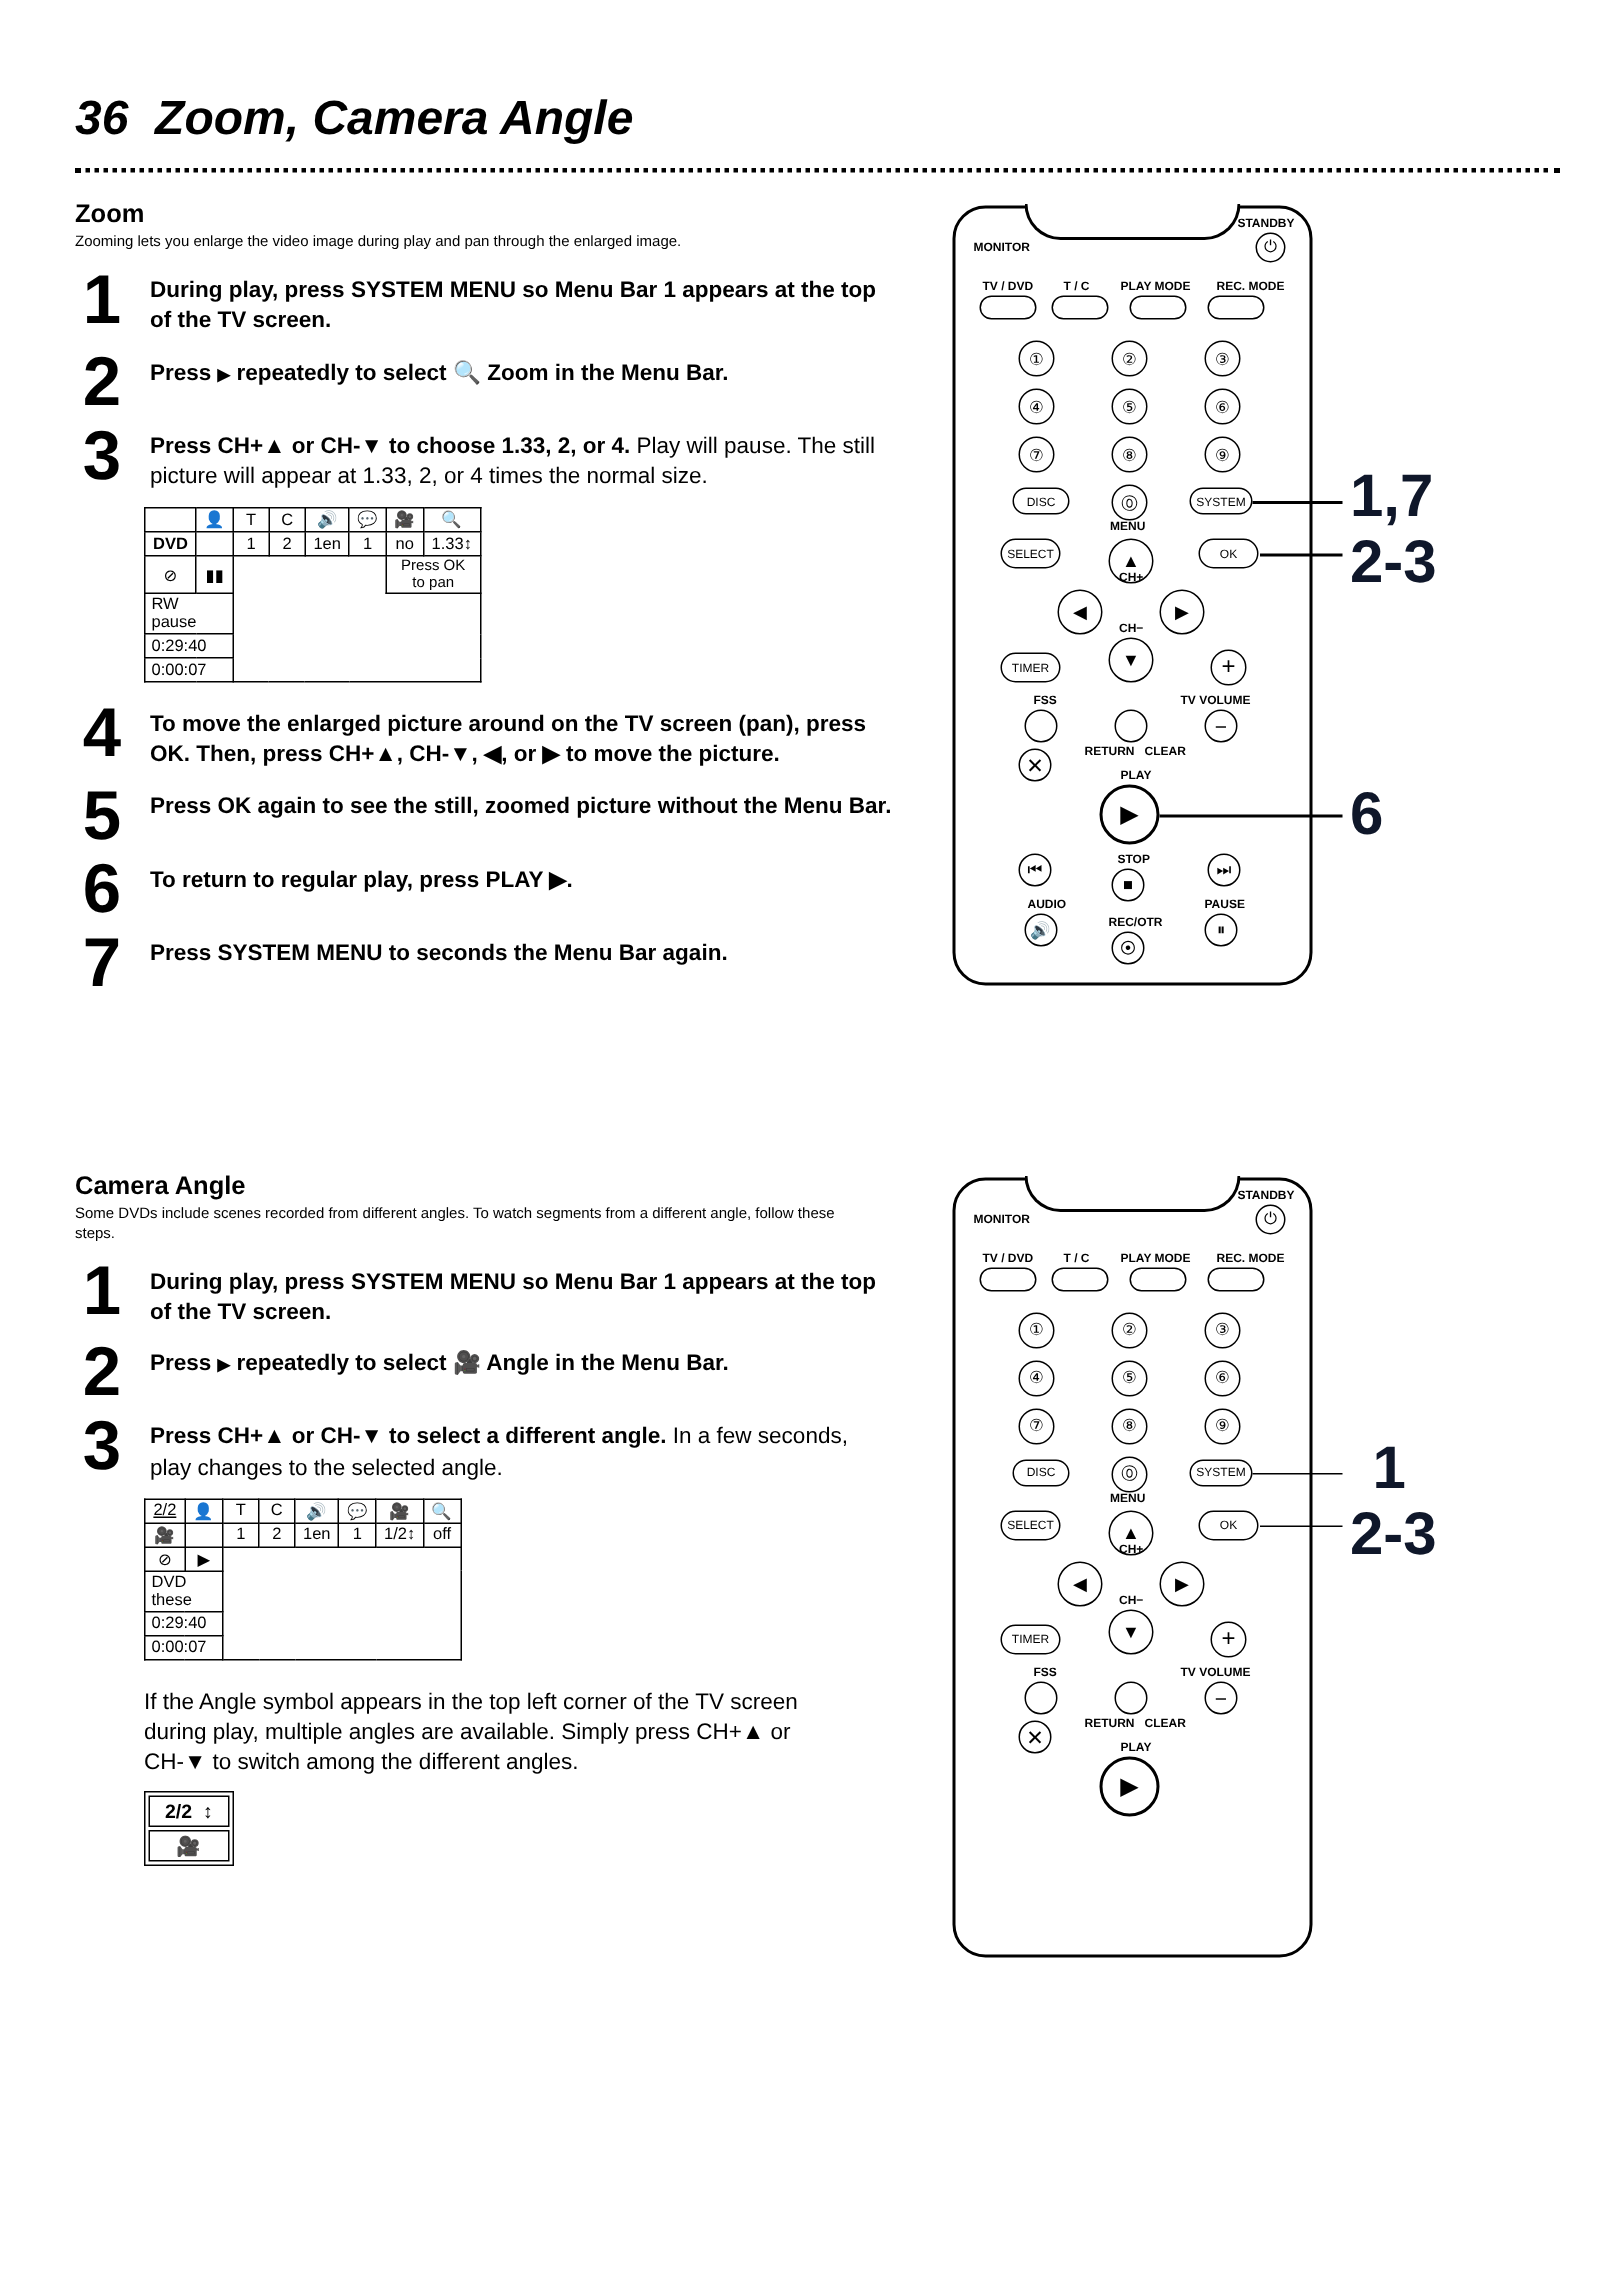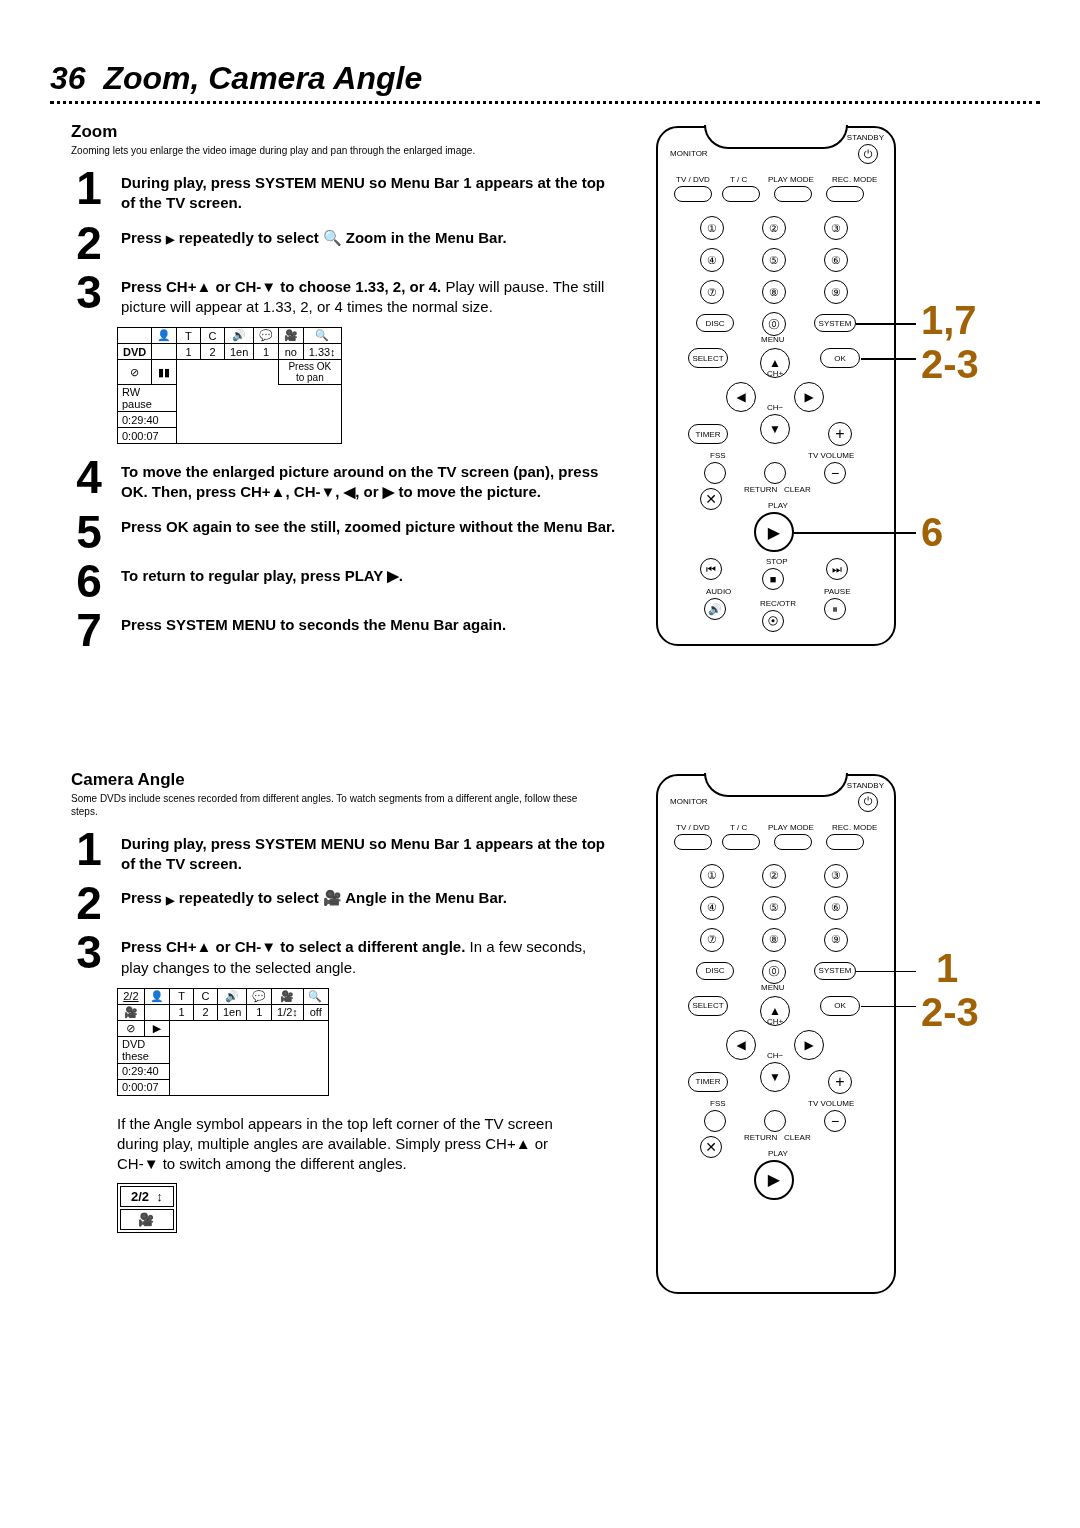--- a/index.html
+++ b/index.html
@@ -9,21 +9,21 @@
     color: #000;
     width: 1080px;
     min-height: 1528px;
     padding: 60px 40px 40px 50px;
     position: relative;
   }
   .page-title {
     font-size: 32px;
     font-weight: bold;
     font-style: italic;
-    margin-bottom: 4px;
+    margin-bottom: 15px;
   }
   .dotted-line {
     border: none;
     border-top: 3px dotted #000;
     margin-bottom: 18px;
   }
   .section-title {
     font-size: 17px;
     font-weight: bold;
     margin-bottom: 2px;
@@ -32,21 +32,21 @@
     font-size: 10px;
     line-height: 1.3;
     max-width: 520px;
     margin-bottom: 12px;
   }
   .columns {
     display: flex;
     align-items: flex-start;
     gap: 30px;
   }
-  .left-col { flex: 1; max-width: 545px; margin-left: 21px; }
+  .left-col { flex: 1; max-width: 545px; }
   .right-col { width: 380px; position: relative; }
   .step {
     display: flex;
     align-items: flex-start;
     gap: 14px;
     margin-bottom: 10px;
   }
   .step-num {
     font-size: 46px;
     font-weight: bold;
@@ -138,29 +138,29 @@
     position:absolute;
     border:1.5px solid #000;
     border-radius: 10px;
     background:#fff;
     display:flex; align-items:center; justify-content:center;
     font-size:9px;
   }
   .lbl {
     position:absolute;
     font-size: 8px;
-    font-weight: normal;
+    font-weight: bold;
     text-align:right;
     line-height:1;
   }
   .callout-num {
     position:absolute;
     font-size: 40px;
     font-weight:bold;
-    color:#a16207;
+    color:#0f172a;
   }
   .callout-line {
     position:absolute;
     background:#000;
     height:1.5px;
   }
 
   
   .dir-btn {
     position:absolute;

